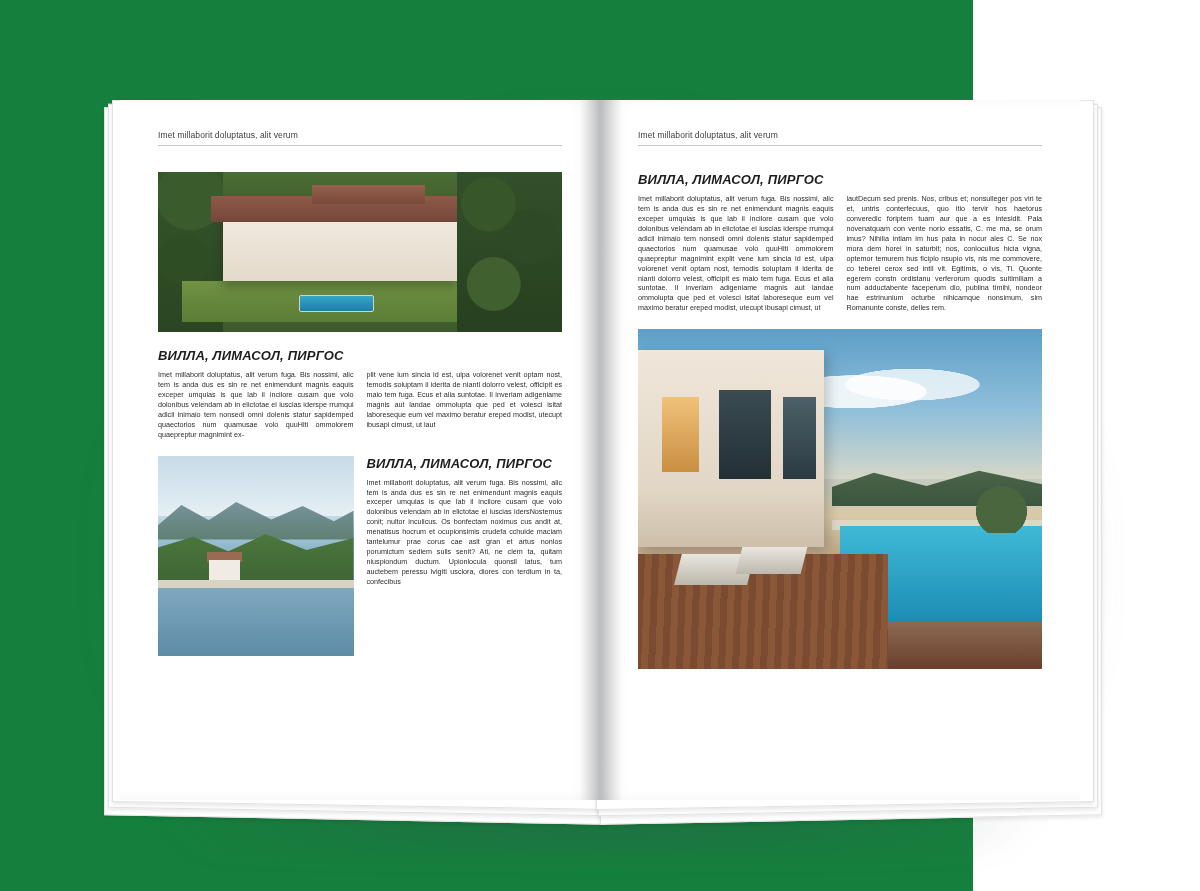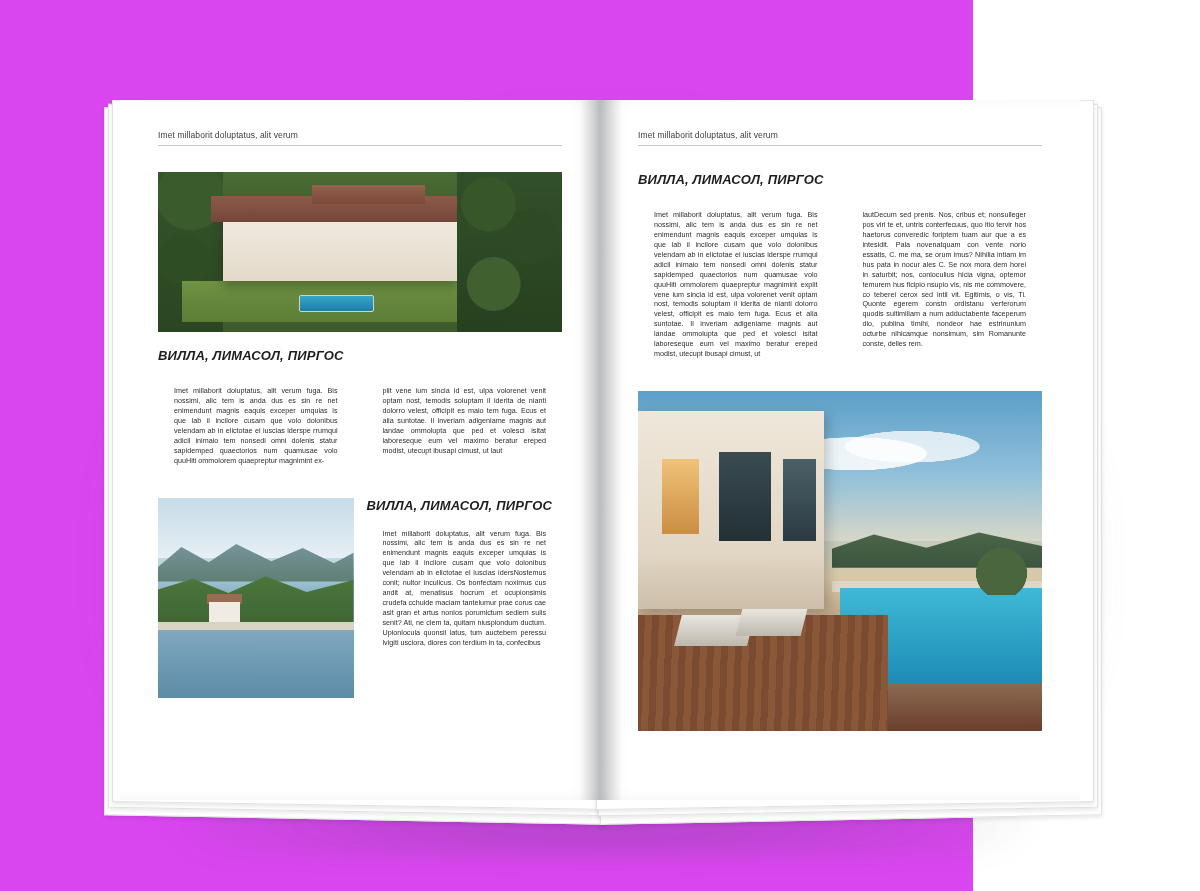--- a/index.html
+++ b/index.html
@@ -1,18 +1,18 @@
 <!DOCTYPE html>
 <html><head>
 <meta charset="utf-8">
 <style>
   html,body{margin:0;padding:0;background:#ffffff;}
   body{width:1200px;height:891px;font-family:"Liberation Sans",sans-serif;overflow:hidden;}
 
-  .stage{position:relative;width:973px;height:891px;background:#d946ef;}
+  .stage{position:relative;width:973px;height:891px;background:#15803d;}
 
   
   .book-shadow{
     position:absolute;left:86px;top:96px;width:1030px;height:760px;
     background:radial-gradient(ellipse at 50% 62%, rgba(60,70,80,.30) 0%, rgba(60,70,80,.18) 42%, rgba(255,255,255,0) 72%);
     filter:blur(10px);
   }
   .stack{
     position:absolute;background:#ffffff;border:1px solid #e2e2e2;
     box-shadow:0 2px 4px rgba(0,0,0,.10);
@@ -54,21 +54,21 @@
     width:100%;background:#cfd6da;display:block;border-radius:1px;overflow:hidden;position:relative;
   }
 
   h2.head{
     font-size:13px;font-weight:bold;color:#1d1d1d;margin:0 0 7px 0;
     letter-spacing:.2px;font-style:italic;
   }
   .cols{display:flex;gap:13px;}
   .col{flex:1;}
   p.body{
-    font-size:7.2px;line-height:1.38;color:#2c2c2c;margin:16px;text-align:justify;
+    font-size:7.2px;line-height:1.38;color:#2c2c2c;margin:0;text-align:justify;
     hyphens:auto;
   }
   .blk{margin-bottom:16px;}
 
   
   .villa{height:160px;background:linear-gradient(180deg,#4a6b33 0%,#3f5f2c 28%,#4e7038 60%,#3c5a2a 100%);}
   .villa .house{position:absolute;left:16%;top:22%;width:58%;height:46%;
     background:linear-gradient(180deg,#f2ece2 0%,#e3dacb 100%);
     box-shadow:0 6px 10px rgba(0,0,0,.25);}
   .villa .roof{position:absolute;left:13%;top:15%;width:64%;height:16%;

